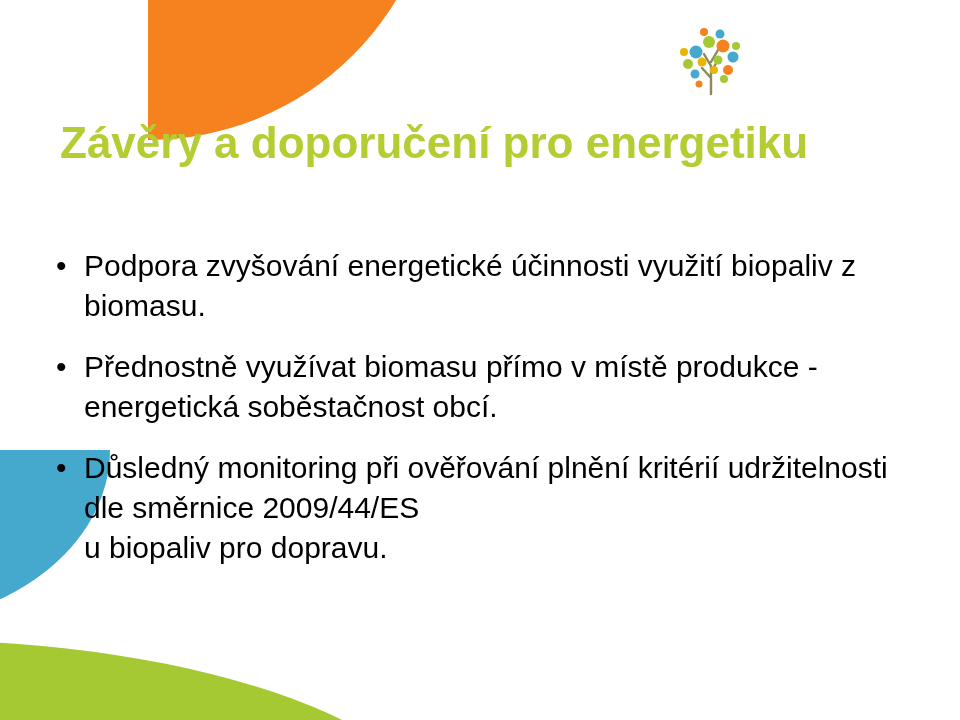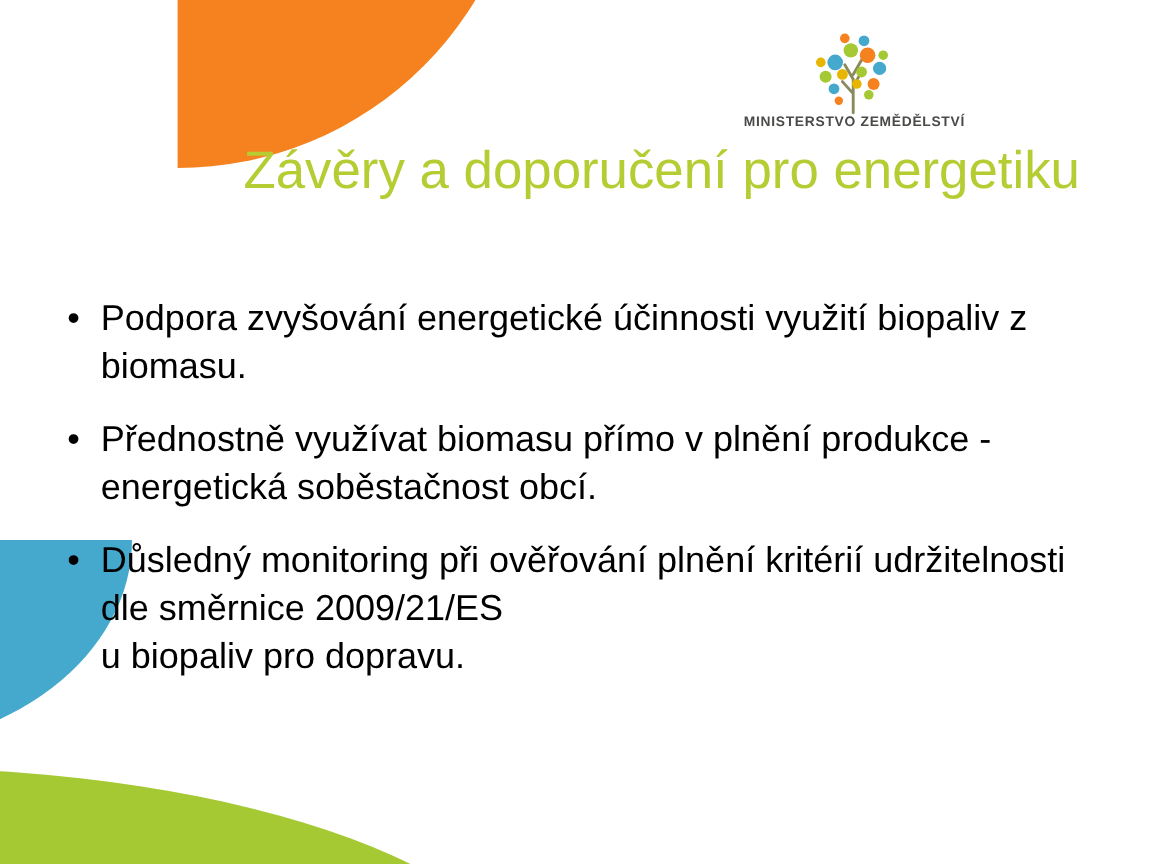--- a/index.html
+++ b/index.html
@@ -70,23 +70,23 @@
     color: #4a4a48;
     white-space: nowrap;
   }
 
   
   .title {
     position: absolute;
     left: 60px;
     top: 118px;
     width: 840px;
-    text-align: right;
+    text-align: left;
     font-size: 44px;
-    font-weight: normal;
+    font-weight: bold;
     line-height: 1.15;
     color: #b5cc33;
   }
 
   
   .bullets {
     position: absolute;
     left: 48px;
     top: 246px;
     width: 880px;
@@ -138,38 +138,37 @@
       <circle cx="136" cy="48" r="5" fill="#f5821f"></circle>
       <circle cx="103" cy="52" r="4.5" fill="#45a8cd"></circle>
       <circle cx="122" cy="48" r="4" fill="#e8b600"></circle>
       <circle cx="144" cy="24" r="4" fill="#a5c932"></circle>
       <circle cx="92" cy="30" r="4" fill="#e8b600"></circle>
       <circle cx="128" cy="12" r="4.5" fill="#45a8cd"></circle>
       <circle cx="112" cy="10" r="4" fill="#f5821f"></circle>
       <circle cx="132" cy="57" r="4" fill="#a5c932"></circle>
       <circle cx="107" cy="62" r="3.5" fill="#f5821f"></circle>
     </svg>
-    <div class="logo-caption">MINISTERSTVO ZEMĚDĚLSTVÍ</div>
   </div>
 
   <div class="title">Závěry a doporučení pro energetiku</div>
 
   <div class="bullets">
 
     <div class="bullet">
       <span class="bullet-marker">•</span>
       <span class="bullet-text">Podpora zvyšování energetické účinnosti využití biopaliv z biomasu.</span>
     </div>
 
     <div class="bullet">
       <span class="bullet-marker">•</span>
-      <span class="bullet-text">Přednostně využívat biomasu přímo v plnění produkce - energetická soběstačnost obcí.</span>
+      <span class="bullet-text">Přednostně využívat biomasu přímo v místě produkce - energetická soběstačnost obcí.</span>
     </div>
 
     <div class="bullet">
       <span class="bullet-marker">•</span>
-      <span class="bullet-text">Důsledný monitoring při ověřování plnění kritérií udržitelnosti dle směrnice 2009/21/ES
+      <span class="bullet-text">Důsledný monitoring při ověřování plnění kritérií udržitelnosti dle směrnice 2009/44/ES
 u biopaliv pro dopravu.</span>
     </div>
 
   </div>
 
 </div>
 
 </body></html>

